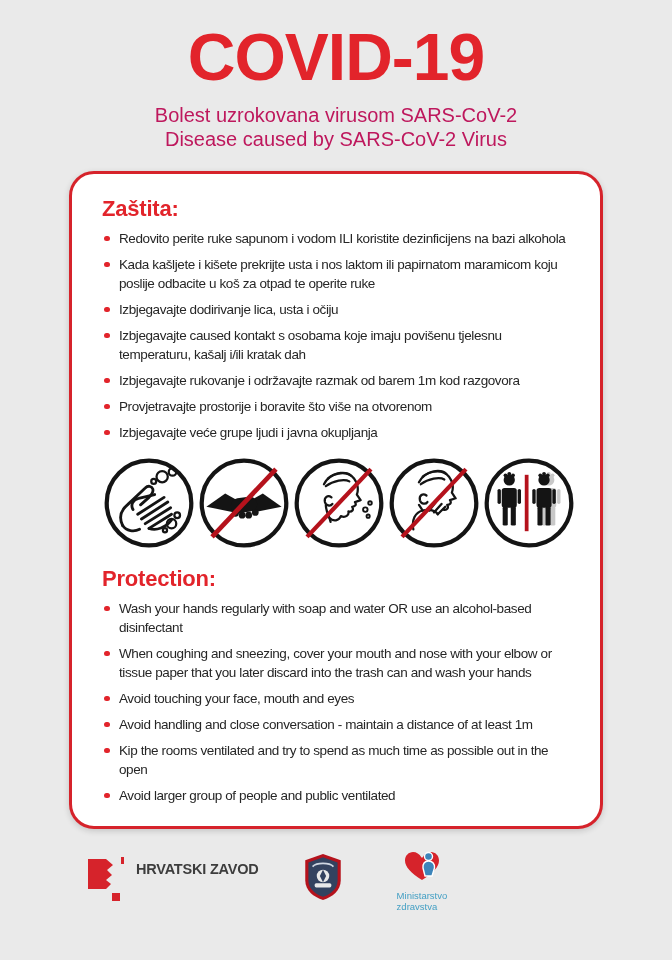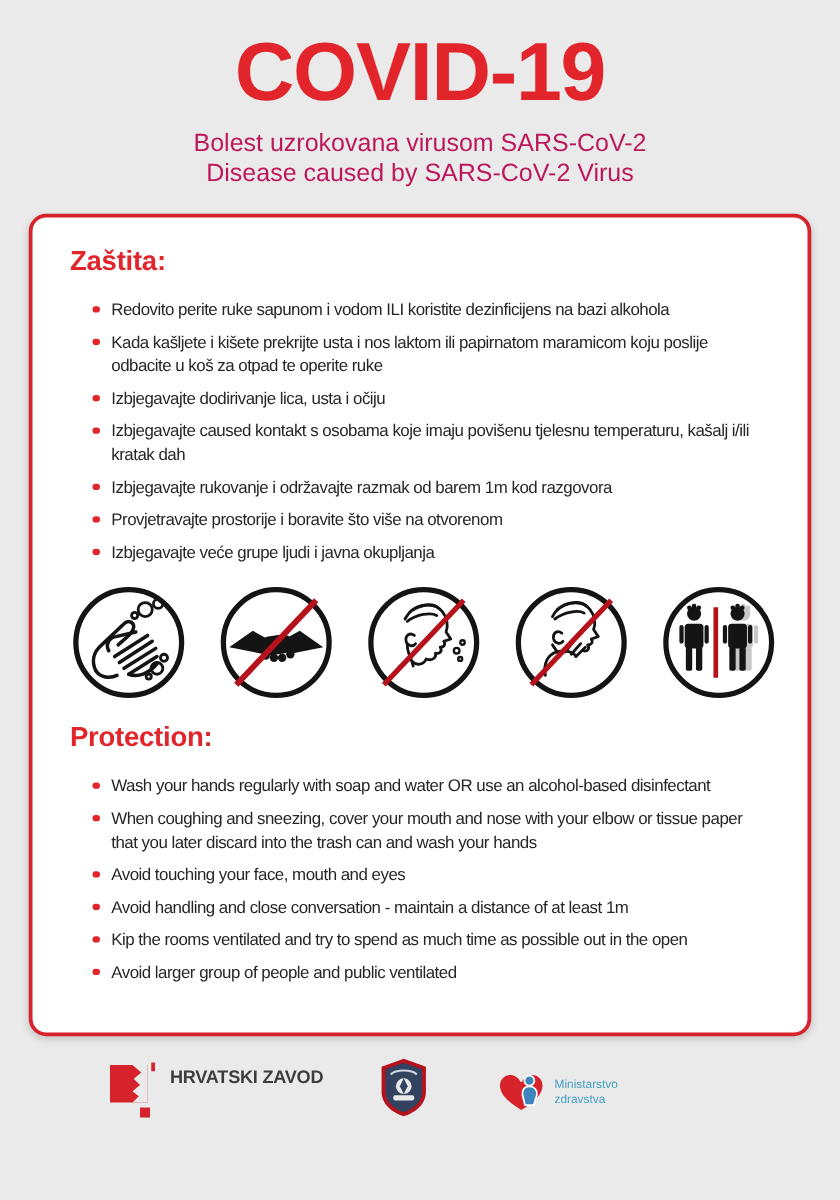--- a/index.html
+++ b/index.html
@@ -2,36 +2,36 @@
 <html style="--accent_red: #e2242b; --slash_red: #b5121c; --card_border: #d6232b; --text_dark: #262626; --background: #eaeaea; --ministry_blue: #45a0c4;"><head>
 <meta charset="utf-8">
 <style>
   html,body{margin:0;padding:0;background:#eaeaea;}
   .poster{position:relative;width:672px;height:960px;margin:0 auto;background:var(--background,#eaeaea);
           font-family:"Liberation Sans",sans-serif;overflow:hidden;}
   .header{text-align:center;padding-top:24px;}
   .title{margin:0;font-size:66px;line-height:1.02;font-weight:bold;letter-spacing:-1px;color:var(--accent_red,#e2242b);}
   .subtitle{font-size:20px;line-height:1.16;color:#be185d;}
   .subtitle.first{margin-top:13px;}
-  .card{box-sizing:border-box;width:626px;height:658px;margin:20px auto 0;background:#ffffff;
-        border:3px solid var(--card_border,#d6232b);border-radius:14px;
+  .card{box-sizing:border-box;width:534px;height:658px;margin:20px auto 0;background:#ffffff;
+        border:3px solid var(--card_border,#d6232b);border-radius:25px;
         box-shadow:0 2px 6px rgba(0,0,0,.16);padding:22px 24px 8px 30px;}
   .section-heading{margin:0 0 7px;font-size:22px;font-weight:bold;color:var(--accent_red,#e2242b);letter-spacing:-0.2px;}
-  .bullets{list-style:none;margin:16px;padding:0;}
+  .bullets{list-style:none;margin:0;padding:0;}
   .bullets li{position:relative;padding-left:17px;margin-bottom:7px;font-size:13.5px;letter-spacing:-0.4px;
               line-height:19px;color:var(--text_dark,#262626);}
   .bullets li::before{content:"";position:absolute;left:2px;top:7px;width:5.5px;height:5.5px;border-radius:50%;
               background:var(--accent_red,#e2242b);}
   .icons-row{display:flex;justify-content:space-between;align-items:center;margin:14px 0 16px;}
   .icon{width:94px;height:94px;}
   .footer{display:flex;align-items:center;padding:16px 0 0 88px;}
   .hzjz{display:flex;align-items:flex-start;gap:10px;}
   .hzjz-text{font-size:14.5px;font-weight:bold;letter-spacing:-0.2px;line-height:1.18;color:#3d3d3d;padding-top:5px;}
   .badge{margin-left:44px;padding-top:1px;}
-  .ministry{margin-left:54px;display:flex;align-items:center;gap:7px;padding-top:4px;}
+  .ministry{margin-left:54px;display:flex;align-items:center;gap:7px;padding-top:4px;flex-direction:column;}
   .ministry-text{font-size:9.5px;line-height:1.2;color:var(--ministry_blue,#45a0c4);}
 </style>
 </head>
 <body>
 
 <div class="poster">
 
   <div class="header">
     <h1 class="title">COVID-19</h1>
     <div class="subtitle first">Bolest uzrokovana virusom SARS-CoV-2</div>

